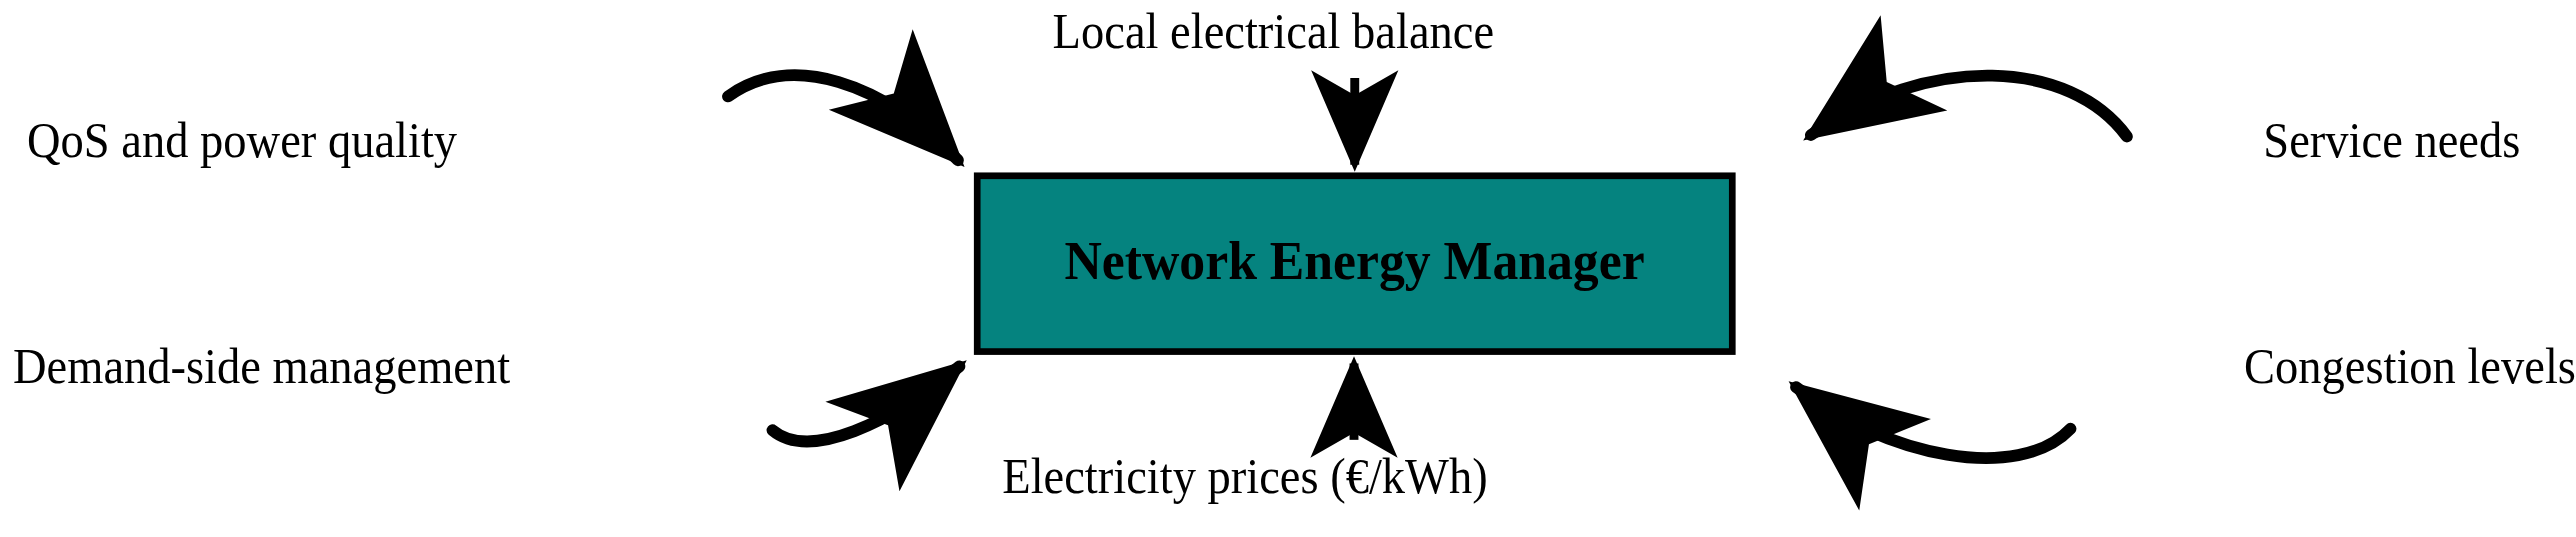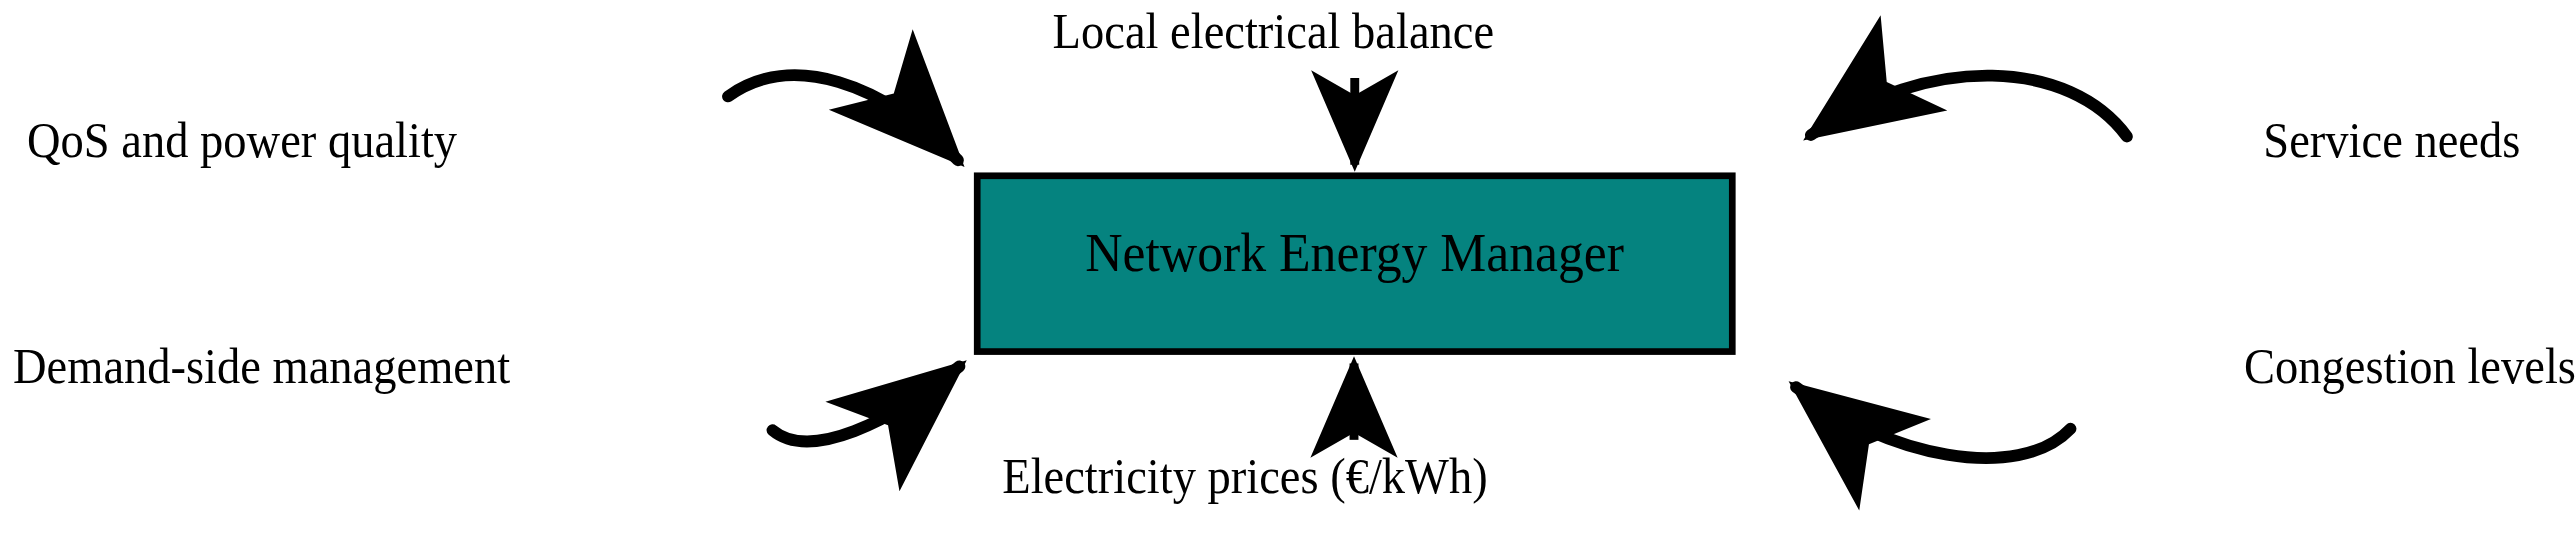--- a/index.html
+++ b/index.html
@@ -56,32 +56,33 @@
     top: 6px;
   }
   #label-prices {
     left: 984px;
     top: 451px;
   }
 
   #box-label {
     position: absolute;
     left: 977px;
-    top: 164px;
+    top: 172px;
     width: 756px;
     height: 176px;
     display: flex;
     align-items: center;
     justify-content: center;
     color: #000000;
     font-family: "Liberation Serif", "DejaVu Serif", serif;
     font-size: 55px;
     line-height: 1;
     white-space: nowrap;
     pointer-events: none;
+    font-weight: bold;
   }
   #box-label > span { transform: scaleX(0.94); display: inline-block; }
 </style>
 </head>
 <body>
 
 <div id="canvas">
 
   <svg id="diagram-svg" viewBox="0 0 3470 724" xmlns="http://www.w3.org/2000/svg">
 

